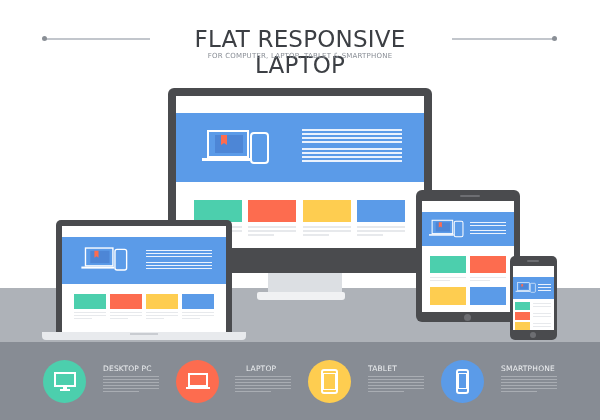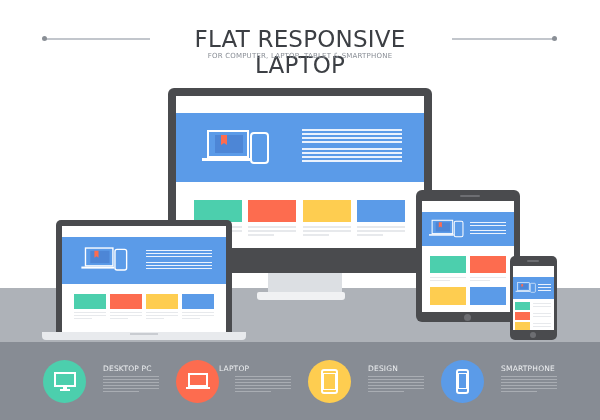--- a/index.html
+++ b/index.html
@@ -227,38 +227,38 @@
     <span></span>
     <span class="short"></span>
 </div>
 
 <div class="legend-circle" style="left:176px; background:#fd6c4f;">
   <svg class="legend-icon" style="left:9px; top:13px;" width="26" height="17" viewBox="0 0 26 17">
     <rect x="4" y="1" width="18" height="12" fill="none" stroke="#fff" stroke-width="2"></rect>
     <rect x="1" y="14" width="24" height="2" fill="#fff"></rect>
   </svg>
 </div>
-<div class="legend-label" style="left:219px;">LAPTOP</div>
+<div class="legend-label" style="left:246px;">LAPTOP</div>
 <div class="legend-lines" style="left:235px;">
   <span></span>
     <span></span>
     <span></span>
     <span></span>
     <span></span>
     <span class="short"></span>
 </div>
 
 <div class="legend-circle" style="left:308px; background:#fecd50;">
   <svg class="legend-icon" style="left:13px; top:9px;" width="17" height="25" viewBox="0 0 17 25">
     <rect x="1" y="1" width="15" height="23" rx="2" fill="none" stroke="#fff" stroke-width="2"></rect>
     <rect x="1" y="4" width="15" height="17" fill="#fff"></rect>
     <rect x="3" y="5" width="11" height="15" fill="#fecd50"></rect>
   </svg>
 </div>
-<div class="legend-label" style="left:368px;">DESIGN</div>
+<div class="legend-label" style="left:368px;">TABLET</div>
 <div class="legend-lines" style="left:368px;">
   <span></span>
     <span></span>
     <span></span>
     <span></span>
     <span></span>
     <span class="short"></span>
 </div>
 
 <div class="legend-circle" style="left:441px; background:#5b9be8;">

